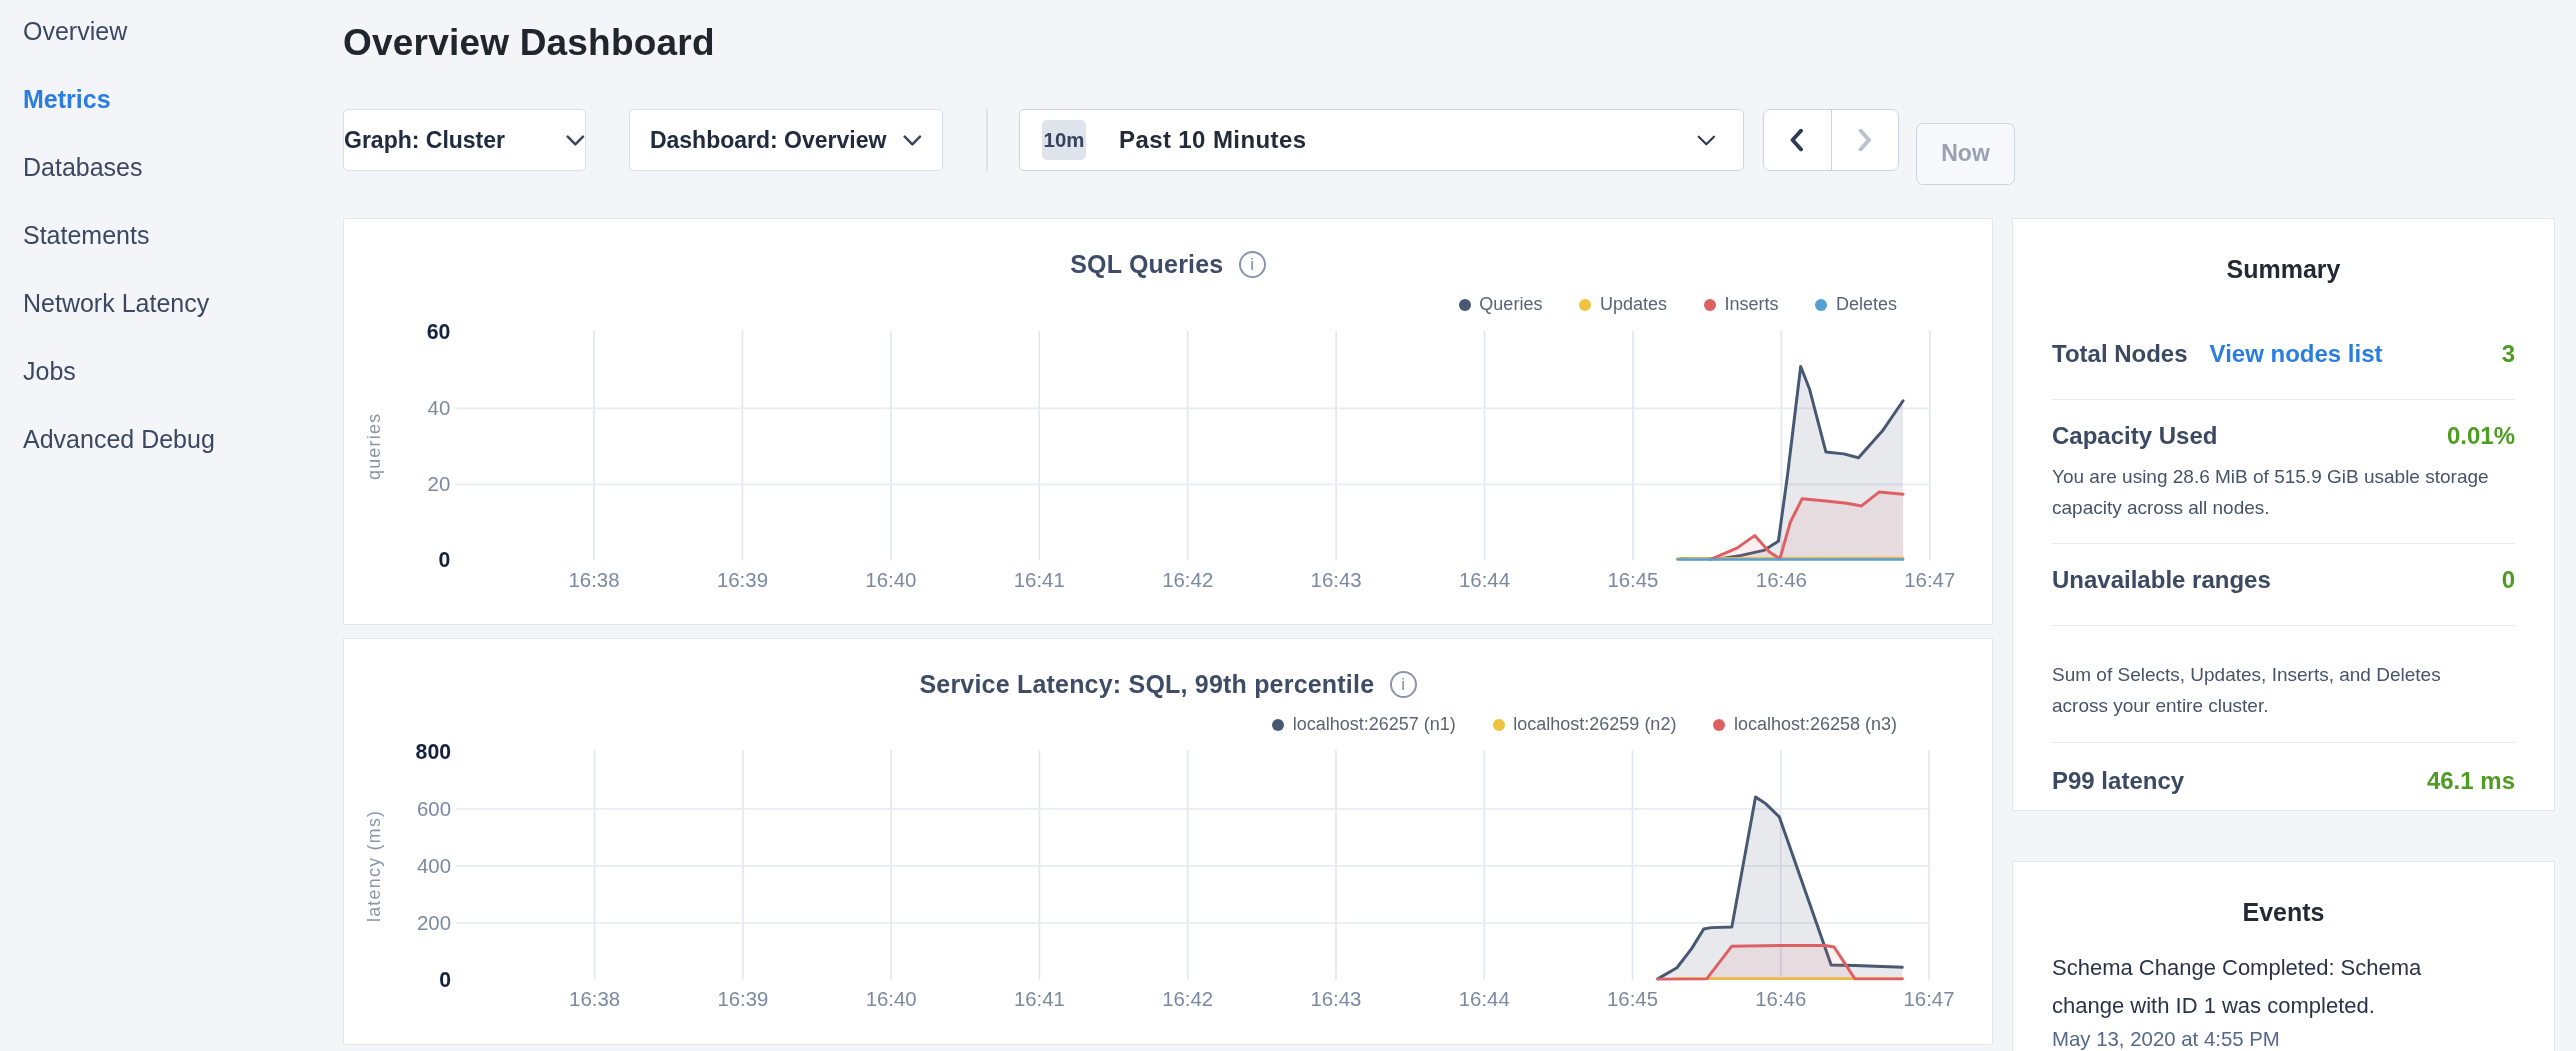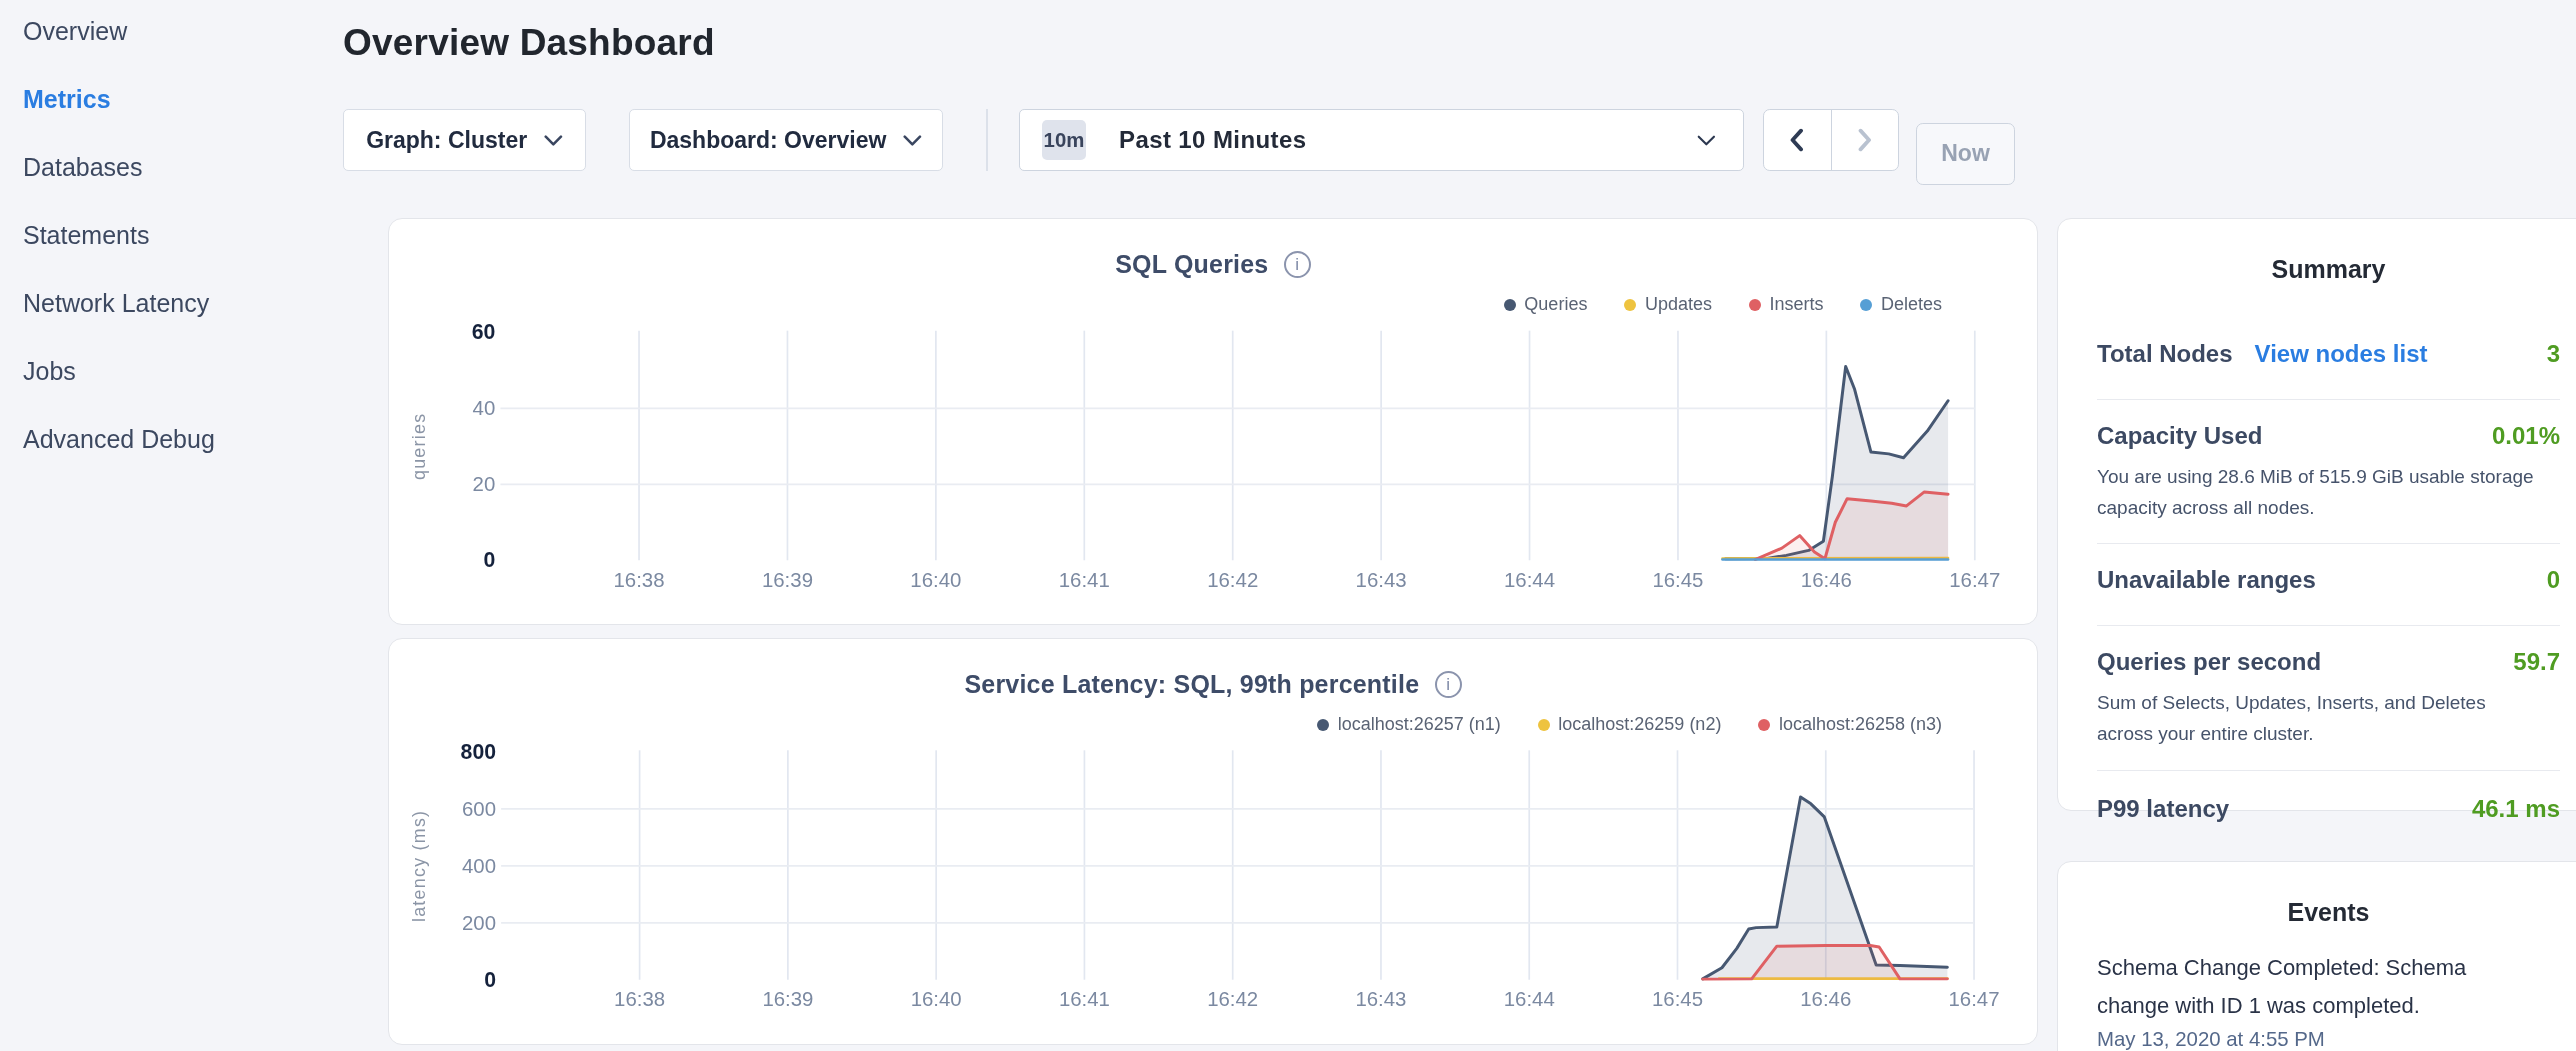--- a/index.html
+++ b/index.html
@@ -24,21 +24,21 @@
   .controls { position:absolute; left:0; top:109px; width:2576px; height:62px; }
   .dropdown {
     position:absolute; top:0; height:62px; background:#fff;
     border:1.7px solid #d8dde6; border-radius:5.1px;
     display:flex; align-items:center; justify-content:center; gap:17px;
     cursor:pointer;
   }
   .dropdown .dd-label { font-size:23px; font-weight:700; color:#212b3f; }
   .chev { width:18.7px; height:11px; flex:0 0 auto; }
   .chev polyline { fill:none; stroke:#3a4660; stroke-width:3; stroke-linecap:round; stroke-linejoin:round; }
-  .dd-graph { left:343px; width:243px; }
+  .dd-graph { left:343px; width:243px;justify-content:space-between; }
   .dd-dashboard { left:629px; width:314px; }
   .controls-divider { position:absolute; left:986px; top:0; width:1.7px; height:62px; background:#dcе1; background:#dce1ea; }
 
   .time-selector {
     position:absolute; left:1019px; top:0; width:725px; height:62px;
     background:#fff; border:1.7px solid #cdd4df; border-radius:5.1px; cursor:pointer;
   }
   .time-badge { position:absolute; left:22px; top:10.2px; width:44px; height:40px;
     background:#dfe3ec; border-radius:5.1px; text-align:center; line-height:40px;
     font-size:20.4px; font-weight:700; color:#39445c; }
@@ -54,21 +54,21 @@
   .arrow { width:13.6px; height:24px; }
   .arrow polyline { fill:none; stroke-width:4.5; stroke-linecap:round; stroke-linejoin:round; }
   .arrow.dark polyline { stroke:#2e3b54; }
   .arrow.dim polyline  { stroke:#b9c2d0; }
 
   .now-button { position:absolute; left:1916px; top:14px; width:99px; height:62px;
     background:#f7f8fb; border:1.7px solid #cdd4df; border-radius:6.8px;
     font-size:23px; font-weight:700; color:#98a2b3; text-align:center; line-height:59px; cursor:pointer; }
 
   
-  .card { position:absolute; background:#fff; border:1.7px solid #e3e5ea; border-radius:14px;margin-left:45px; }
+  .card { position:absolute; background:#fff; border:1.7px solid #e3e5ea; border-radius:0; }
   .chart-card-1 { left:343px; top:218px; width:1650px; height:407px; }
   .chart-card-2 { left:343px; top:638px; width:1650px; height:407px; }
 
   .chart-title-row { position:absolute; left:0; top:31px; width:100%;
     display:flex; align-items:center; justify-content:center; gap:15.3px; }
   .chart-title { font-size:25px; font-weight:700; color:#3e4c68; letter-spacing:0.2px; }
   .info-icon { width:27px; height:27px; border:2.1px solid #8b94ad; border-radius:50%;
     color:#7d88a6; font-size:17px; line-height:24px; text-align:center; font-style:normal; cursor:pointer; }
   .chart-legend { position:absolute; right:95px; top:75px; display:flex; gap:37px; }
   .legend-item { display:flex; align-items:center; gap:8.5px; }
@@ -291,24 +291,20 @@
     </div>
 
     <div class="sum-row row-unavailable">
       <div class="sum-head">
         <span class="sum-label">Unavailable ranges</span>
         <span class="sum-value">0</span>
       </div>
     </div>
 
     <div class="sum-row row-qps">
-      <div class="sum-head">
-        <span class="sum-label">Queries per second</span>
-        <span class="sum-value">59.7</span>
-      </div>
       <div class="sum-desc">Sum of Selects, Updates, Inserts, and Deletes across your entire cluster.</div>
     </div>
 
     <div class="sum-row row-p99 last">
       <div class="sum-head">
         <span class="sum-label">P99 latency</span>
         <span class="sum-value">46.1 ms</span>
       </div>
     </div>
   </div>

